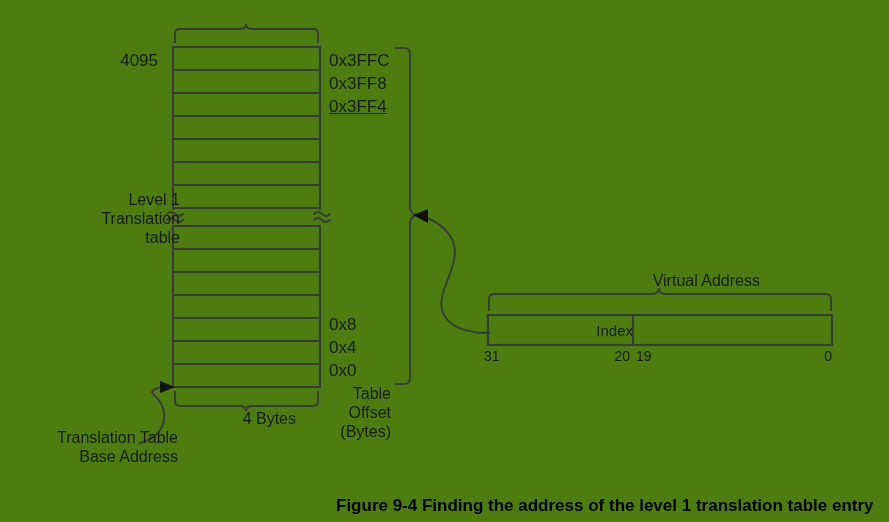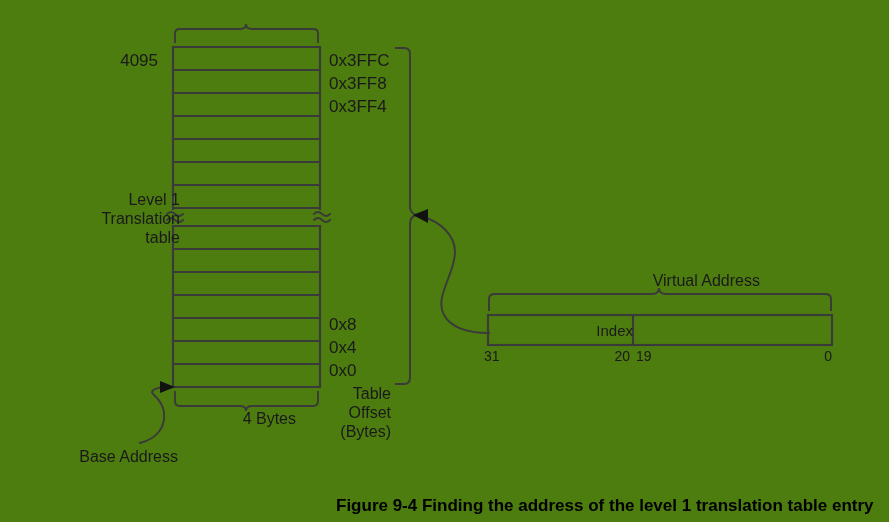--- a/index.html
+++ b/index.html
@@ -122,31 +122,31 @@
       <path d="M489 310 L489 299 Q489 294 495 294 L652 294 Q659 294 659 288 Q659 294 666 294 L825 294 Q831 294 831 299 L831 310" stroke-width="1.9"></path>
     </g>
   </svg>
 
   <div class="lbl t-index right" style="left:94px; top:51px; width:64px;">4095</div>
 
   <div class="lbl t-side center" style="left:40px; top:191px; width:140px;"><span>Level 1</span><br><span>Translation</span><br><span>table</span></div>
 
   <div class="lbl t-hex" style="left:329px; top:51px;">0x3FFC</div>
   <div class="lbl t-hex" style="left:329px; top:74px;">0x3FF8</div>
-  <div class="lbl t-hex" style="left:329px; top:97px;">0x3FF4</div>
+  <div class="lbl t-hex" style="left:329px; top:97px;text-decoration:underline;">0x3FF4</div>
 
   <div class="lbl t-hex" style="left:329px; top:315px;">0x8</div>
   <div class="lbl t-hex" style="left:329px; top:338px;">0x4</div>
   <div class="lbl t-hex" style="left:329px; top:361px;">0x0</div>
 
   <div class="lbl t-offset center" style="left:325px; top:385px; width:66px;"><span>Table</span><br><span>Offset</span><br><span>(Bytes)</span></div>
 
   <div class="lbl t-bytes center" style="left:196px; top:410px; width:100px;">4 Bytes</div>
 
-  <div class="lbl t-base center" style="left:8px; top:429px; width:170px;"><br><span>Base Address</span></div>
+  <div class="lbl t-base center" style="left:8px; top:429px; width:170px;"><span>Translation Table</span><br><span>Base Address</span></div>
 
   <div class="lbl t-va center" style="left:560px; top:272px; width:200px;">Virtual Address</div>
 
   <div class="lbl t-field center" style="left:488px; top:322px; width:145px;">Index</div>
 
   <div class="lbl t-bit" style="left:484px; top:348px;">31</div>
   <div class="lbl t-bit right" style="left:588px; top:348px; width:42px;">20</div>
   <div class="lbl t-bit" style="left:636px; top:348px;">19</div>
   <div class="lbl t-bit right" style="left:796px; top:348px; width:36px;">0</div>
 

